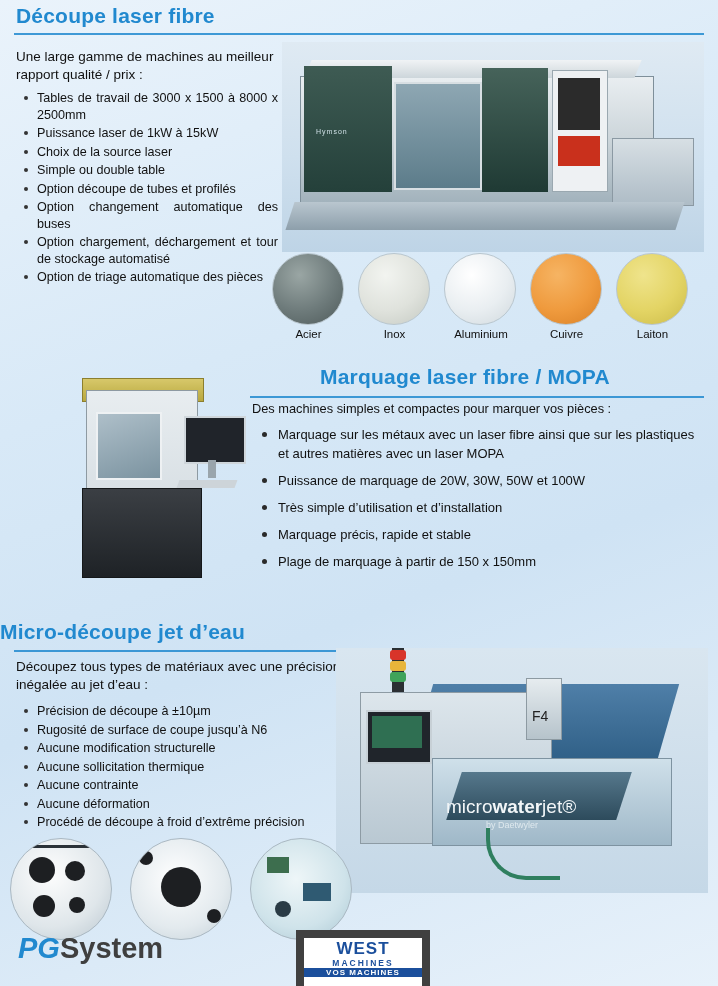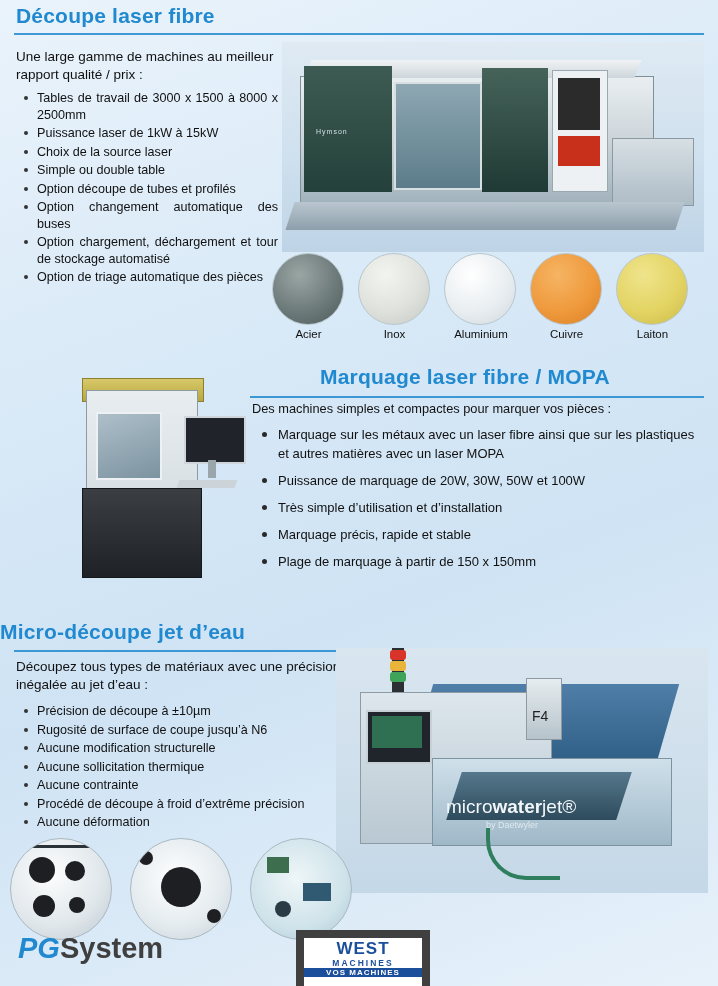--- a/index.html
+++ b/index.html
@@ -238,22 +238,22 @@
   <div class="sec-title" id="sec3-title">Micro-découpe jet d’eau</div>
   <div class="rule" id="sec3-rule"></div>
   <div class="lead" id="sec3-lead">Découpez tous types de matériaux avec une précision inégalée au jet d’eau :</div>
 
   <ul class="bul" id="sec3-list">
     <li>Précision de découpe à ±10µm</li>
     <li>Rugosité de surface de coupe jusqu’à N6</li>
     <li>Aucune modification structurelle</li>
     <li>Aucune sollicitation thermique</li>
     <li>Aucune contrainte</li>
+    <li>Aucune déformation</li>
     <li>Procédé de découpe à froid d’extrême précision</li>
-    <li>Aucune déformation</li>
   </ul>
 
   <div id="machine3">
     <div class="w-blue"></div>
     <div class="w-tower"></div>
     <div class="w-l1"></div>
     <div class="w-l2"></div>
     <div class="w-l3"></div>
     <div class="w-body"></div>
     <div class="w-cnc"></div>

